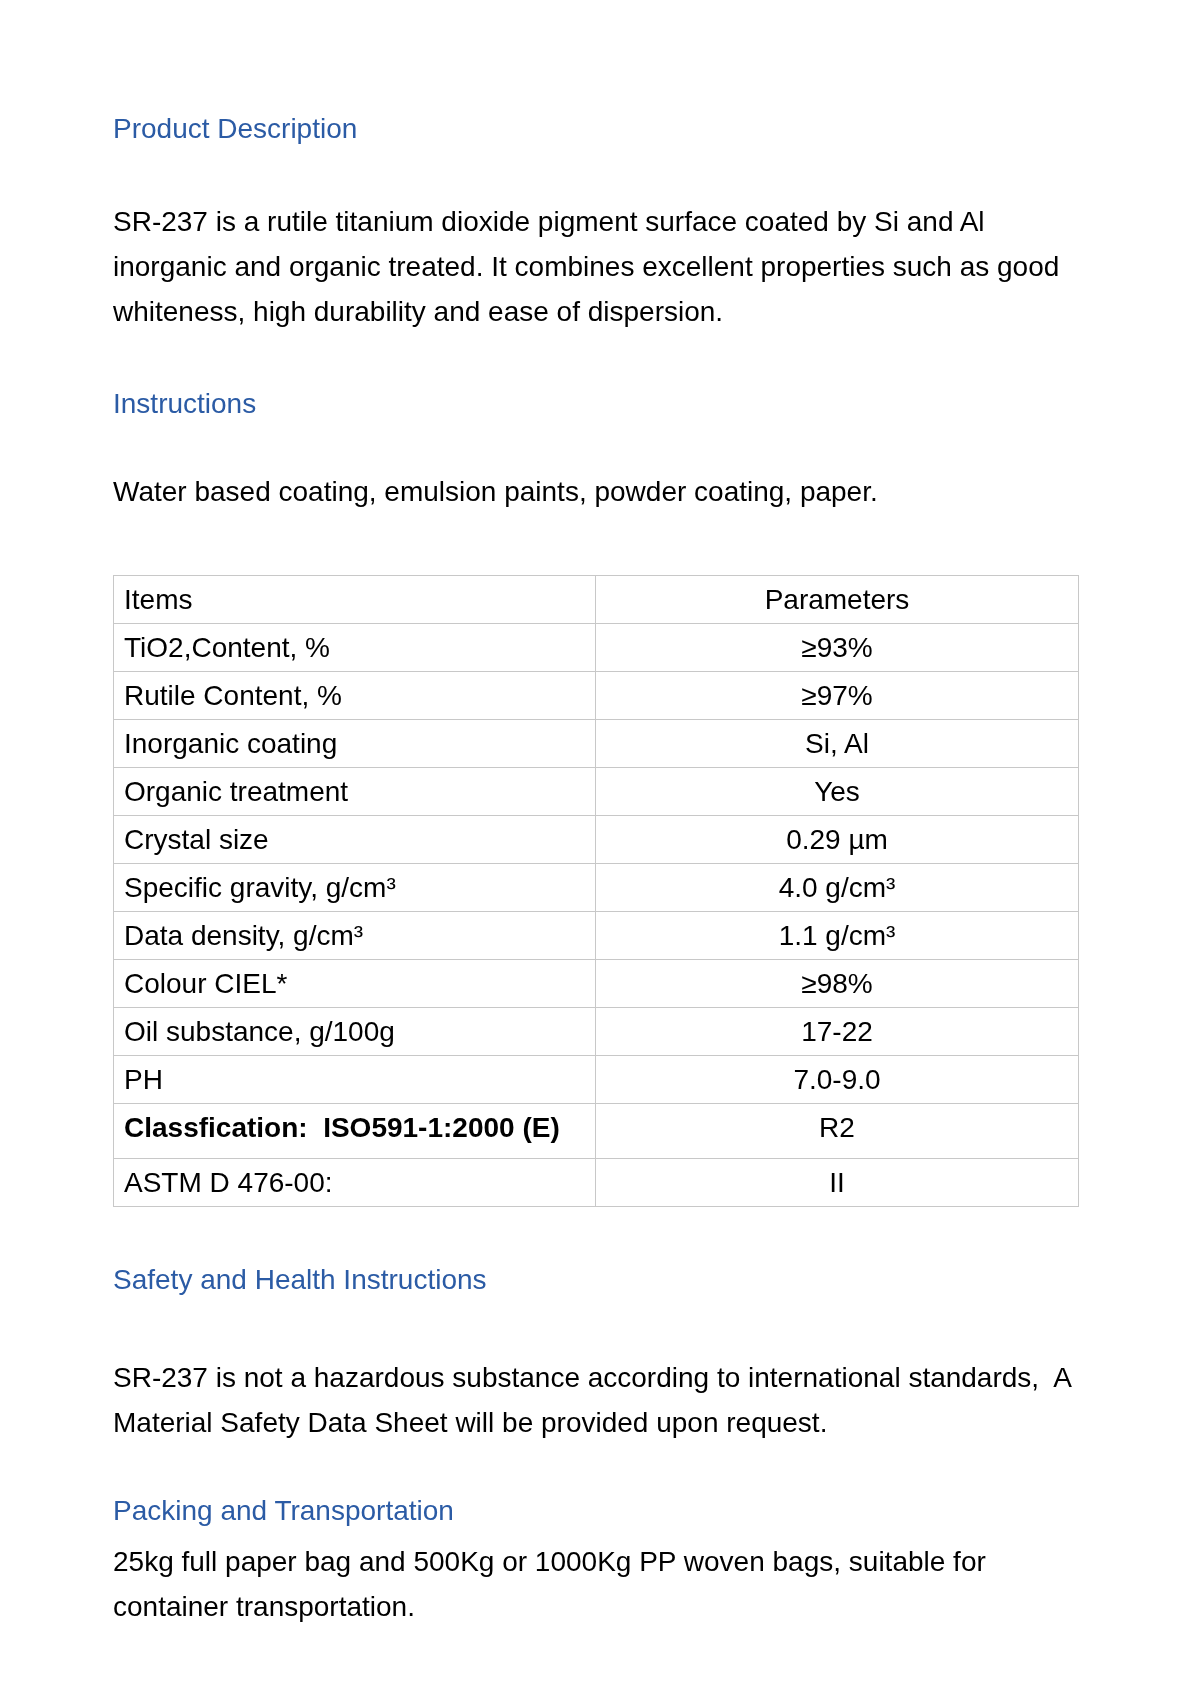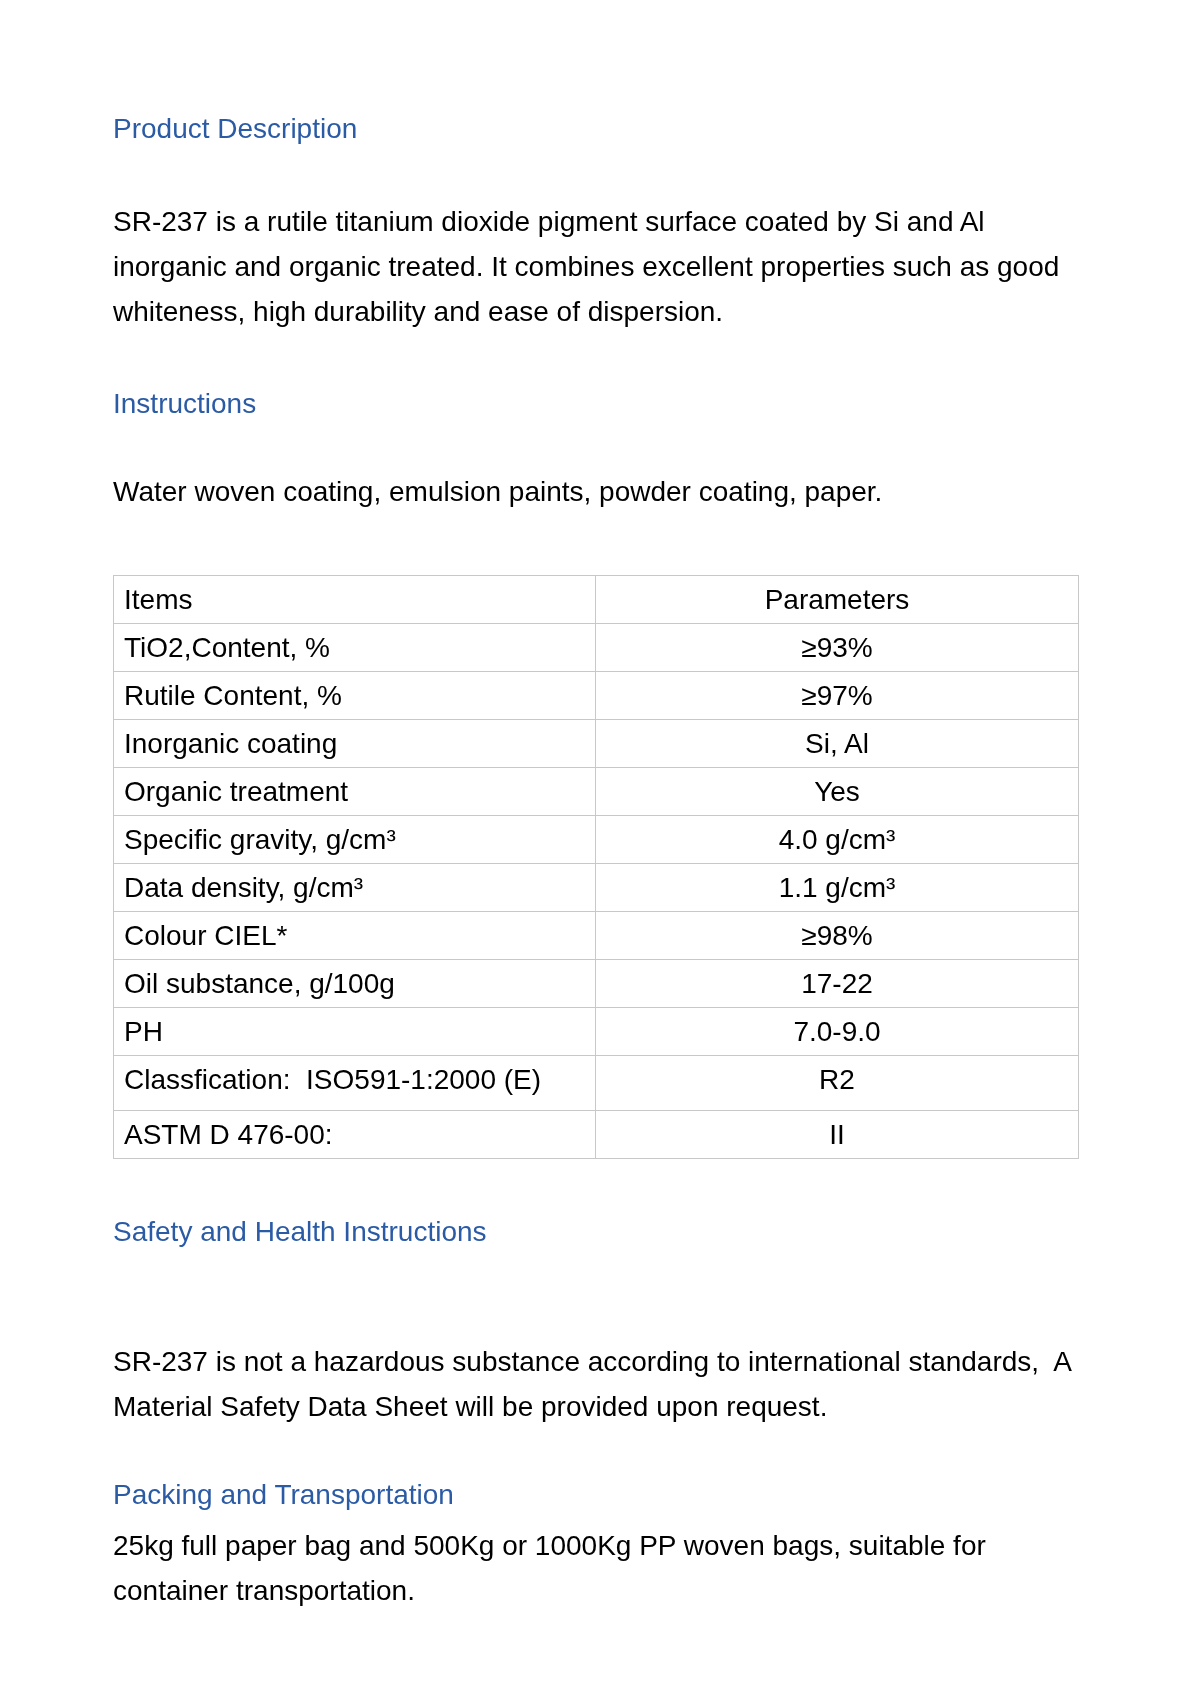--- a/index.html
+++ b/index.html
@@ -55,39 +55,39 @@
     padding:6px 10px;
     white-space:pre-wrap;
     vertical-align:middle;
   }
   .spec-table col.col-items{width:482px;}
   .spec-table col.col-params{width:483px;}
   .spec-table th.items-header,
   .spec-table td.item-cell{text-align:left;}
   .spec-table th.params-header,
   .spec-table td.value-cell{text-align:center;}
-  .spec-table tr.row-tall td.item-cell{padding-bottom:13px;}
+  .spec-table tr.row-tall td.item-cell{padding-bottom:13px;font-weight:bold;}
   .spec-table tr.row-tall td.value-cell{vertical-align:top;padding-bottom:13px;}
   #safety-heading{margin-top:55px;}
-  #safety-text{margin-top:90px;}
+  #safety-text{margin-top:58px;}
   #packing-heading{margin-top:48px;}
   #packing-text{margin-top:11px;}
 </style>
 </head>
 <body>
 
 <div class="page">
 
   <h2 class="sec-heading" id="desc-heading">Product Description</h2>
 
   <p class="body-text" id="desc-text">SR-237 is a rutile titanium dioxide pigment surface coated by Si and Al inorganic and organic treated. It combines excellent properties such as good whiteness, high durability and ease of dispersion.</p>
 
   <h2 class="sec-heading" id="applications-heading">Instructions</h2>
 
-  <p class="body-text" id="applications-text">Water woven coating, emulsion paints, powder coating, paper.</p>
+  <p class="body-text" id="applications-text">Water based coating, emulsion paints, powder coating, paper.</p>
 
   <table class="spec-table">
     <colgroup>
         <col class="col-items">
         <col class="col-params">
       </colgroup>
     <thead>
       <tr>
         <th class="items-header">Items</th>
         <th class="params-header">Parameters</th>
@@ -102,20 +102,24 @@
         <td class="item-cell">Rutile Content, %</td>
         <td class="value-cell">≥97%</td>
       </tr>
       <tr>
         <td class="item-cell">Inorganic coating</td>
         <td class="value-cell">Si, Al</td>
       </tr>
       <tr>
         <td class="item-cell">Organic treatment</td>
         <td class="value-cell">Yes</td>
+      </tr>
+      <tr>
+        <td class="item-cell">Crystal size</td>
+        <td class="value-cell">0.29 µm</td>
       </tr>
       <tr>
         <td class="item-cell">Specific gravity, g/cm³</td>
         <td class="value-cell">4.0 g/cm³</td>
       </tr>
       <tr>
         <td class="item-cell">Data density, g/cm³</td>
         <td class="value-cell">1.1 g/cm³</td>
       </tr>
       <tr>

